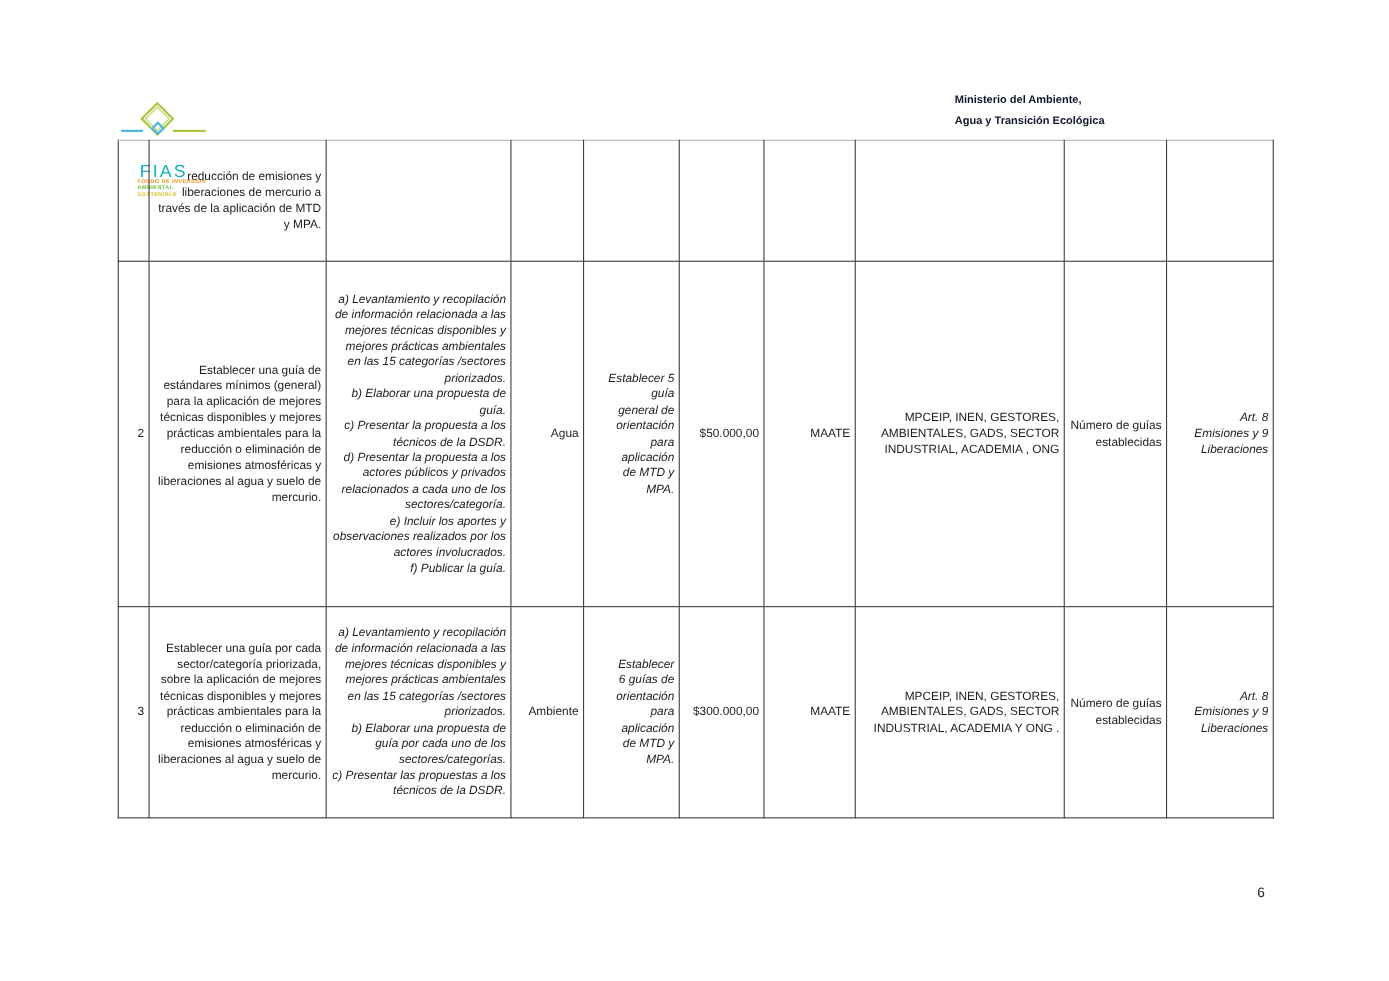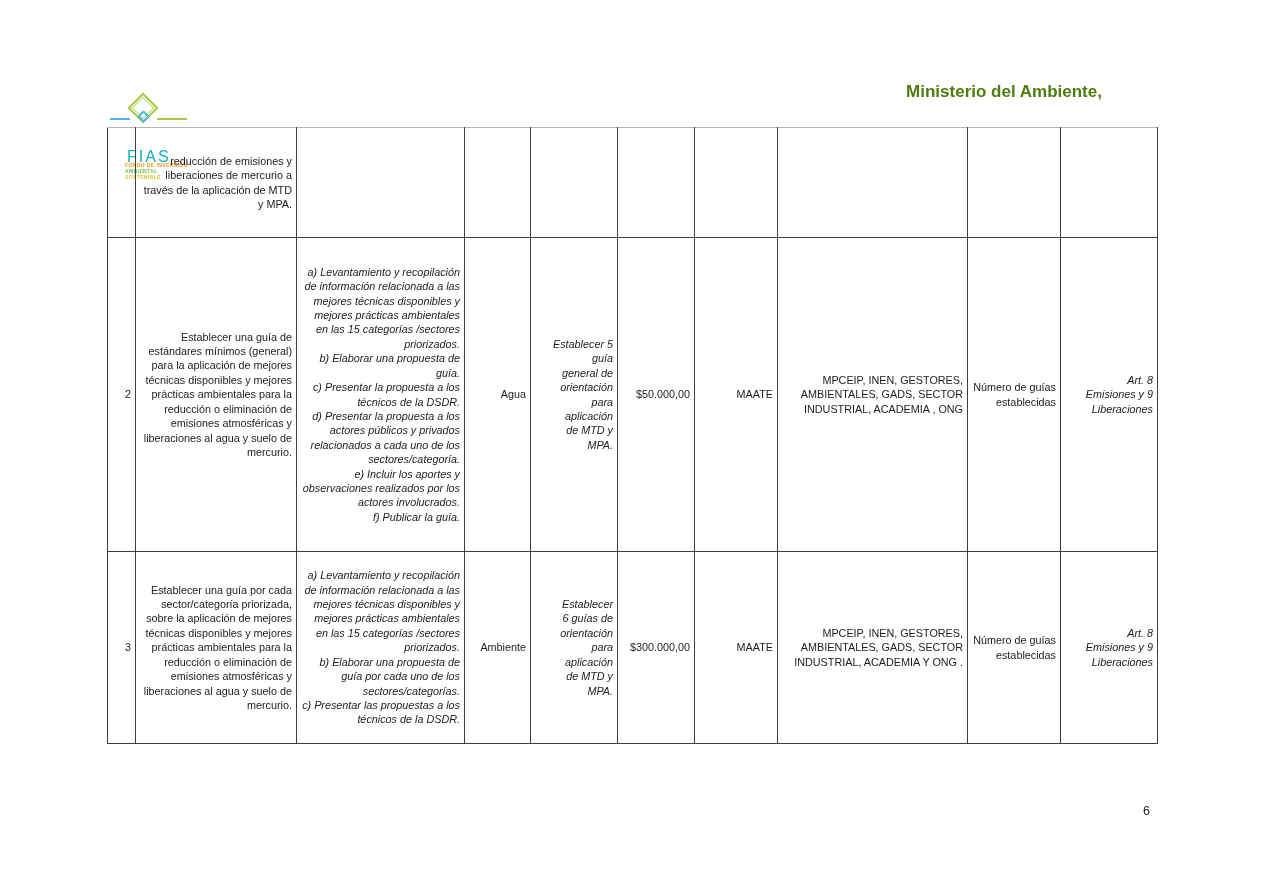--- a/index.html
+++ b/index.html
@@ -36,24 +36,24 @@
   .logo .sub1 { top: 65px; color: #f7941d; }
   .logo .sub2 { top: 71px; color: #6fbf44; }
   .logo .sub3 { top: 77px; color: #d8c12a; }
   .logo .textblock { position: absolute; top: 50px; left: 0; width: 95px; height: 35px; }
 
   .ministry {
     position: absolute;
     left: 868px;
     top: 82px;
     width: 272px;
-    text-align: center;
-    color: #4d7c0f;
+    text-align: left;
+    color: #0f172a;
     font-weight: 700;
-    font-size: 17px;
+    font-size: 10px;
     line-height: 19px;
   }
 
   
   table.plan {
     position: absolute;
     left: 107px;
     top: 127px;
     width: 1050px;
     border-collapse: collapse;
@@ -98,20 +98,21 @@
   <div class="textblock">
     <div class="acronym">FIAS</div>
     <div class="sub sub1">FONDO DE INVERSIÓN</div>
     <div class="sub sub2">AMBIENTAL</div>
     <div class="sub sub3">SOSTENIBLE</div>
   </div>
 </div>
 
 <div class="ministry">
   <div>Ministerio del Ambiente,</div>
+  <div>Agua y Transición Ecológica</div>
 </div>
 
 <table class="plan">
   <colgroup>
     <col style="width:28px">
       <col style="width:161px">
       <col style="width:168px">
     <col style="width:66px">
       <col style="width:87px">
       <col style="width:77px">

